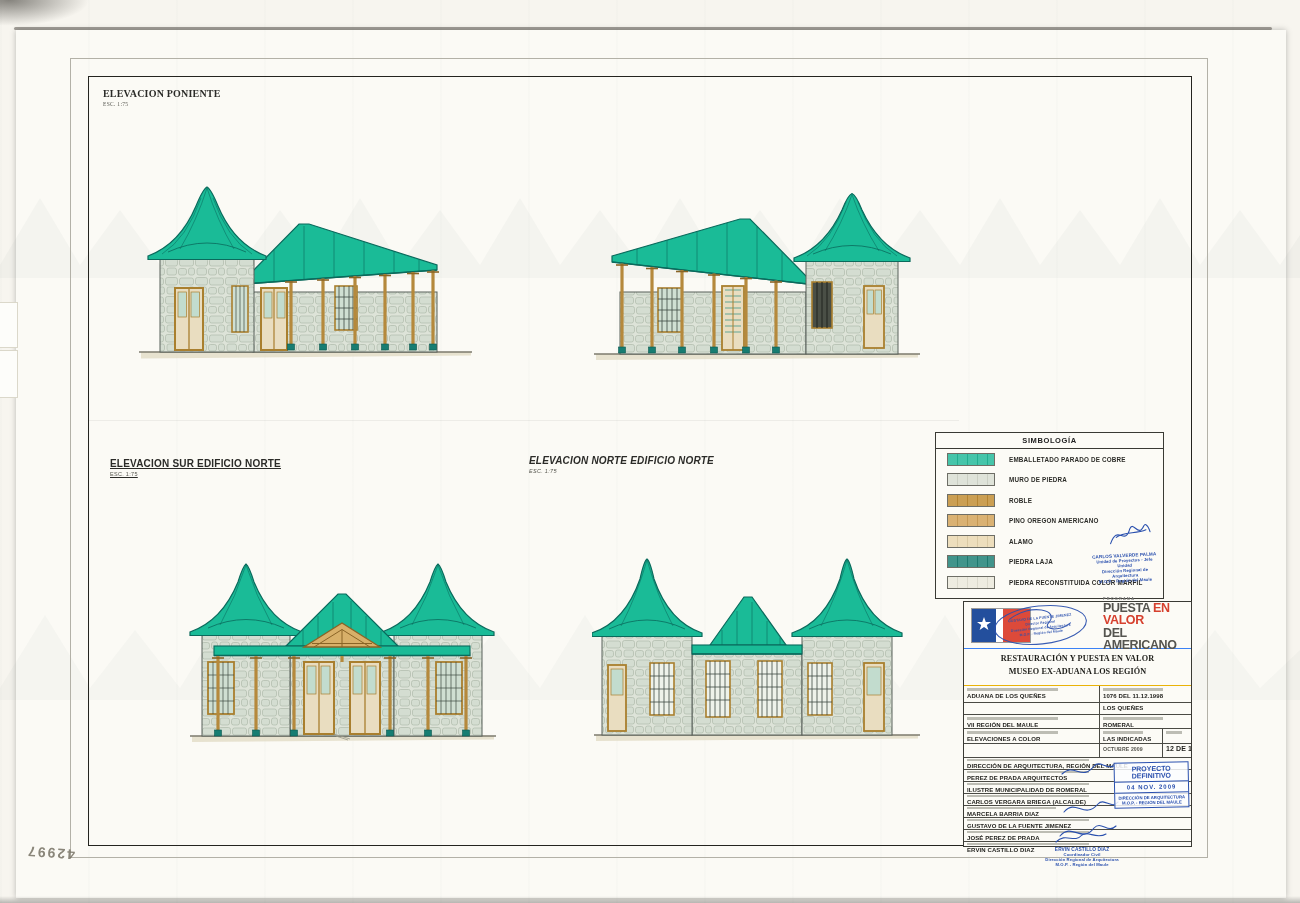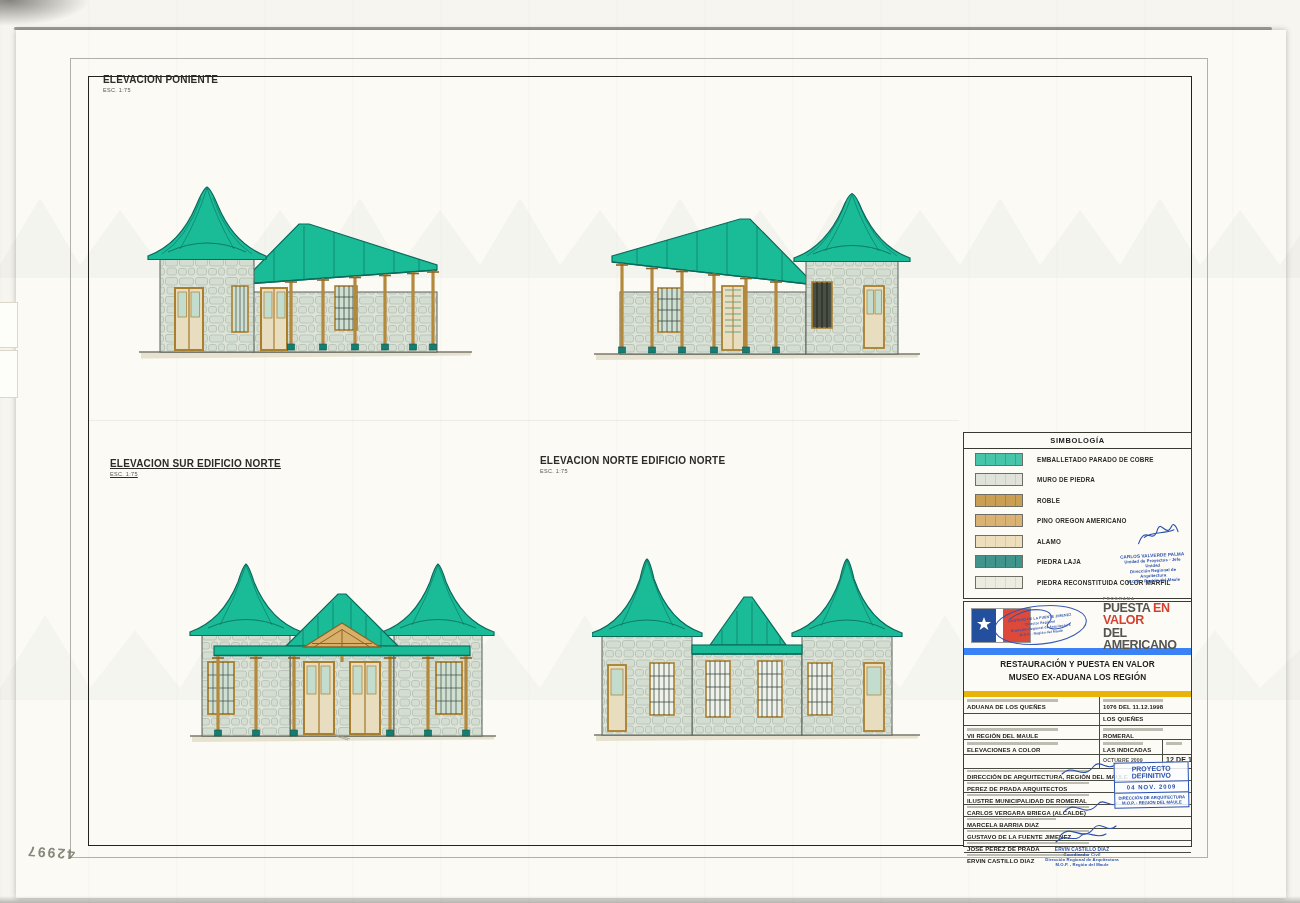--- a/index.html
+++ b/index.html
@@ -16,38 +16,38 @@
       background:radial-gradient(ellipse at 10% 0%,rgba(40,38,32,.55),rgba(40,38,32,0) 70%);}
   .bottom-shadow{left:0;top:896px;width:1300px;height:7px;background:linear-gradient(rgba(0,0,0,0),rgba(0,0,0,.25));}
   .left-tab{width:17px;background:#fdfdfa;border:1px solid #dbd8ca;border-left:none;}
   .fold-line{left:89px;top:420px;width:870px;height:1px;background:rgba(60,60,55,.07);}
   .ghost{left:0;top:0;width:1300px;height:903px;pointer-events:none;}
   
   .elab{color:#2b2b28;font-size:10px;font-weight:700;letter-spacing:.2px;line-height:11px;}
   .esc{color:#56564f;font-size:5.5px;font-weight:400;letter-spacing:.3px;}
   .bld{position:absolute;}
   
-  #legend{left:963px;top:432px;width:227px;height:165px;border:1.2px solid #3a3a34;background:#fcfbf6;}
+  #legend{left:935px;top:432px;width:227px;height:165px;border:1.2px solid #3a3a34;background:#fcfbf6;}
   #legend .lg-title{height:15px;border-bottom:1px solid #3a3a34;text-align:center;
       font-size:7.5px;font-weight:700;letter-spacing:.6px;color:#222;line-height:15px;}
   .lg-row{display:flex;align-items:center;height:20.5px;padding-left:11px;}
   .lg-sw{width:46px;height:11px;border:1px solid #6e6e66;margin-right:14px;flex:0 0 auto;
       background-image:repeating-linear-gradient(90deg,rgba(255,255,255,.18) 0 9px,rgba(90,90,85,.10) 9px 10px);}
   .lg-tx{font-size:6.3px;color:#2c2c28;letter-spacing:.2px;font-weight:600;}
   
   .bluestamp{color:#2a50ae;}
   .st-line{font-size:4.2px;font-weight:700;line-height:5px;letter-spacing:.1px;}
   
   #tblock{left:963px;top:601px;width:227px;height:244px;border:1.2px solid #3a3a34;background:#fcfbf6;font-size:6.2px;color:#23231f;}
-  .tb-logo{height:46px;border-bottom:7px solid #3b82f6;position:relative;display:flex;align-items:center;}
+  .tb-logo{height:46px;border-bottom:1px solid #3b82f6;position:relative;display:flex;align-items:center;}
   .prog-wrap{margin-left:72px;line-height:1;}
   .prog-small{font-size:3.8px;letter-spacing:1.2px;color:#777;font-weight:700;}
   .prog-big{font-size:12.5px;font-weight:700;letter-spacing:-.4px;color:#55544f;}
   .prog-red{color:#d6402e;}
-  .tb-proj{height:33px;border-bottom:6px solid #eab308;text-align:center;padding-top:3px;}
+  .tb-proj{height:33px;border-bottom:1px solid #eab308;text-align:center;padding-top:3px;font-family:Liberation Serif, serif;}
   .tb-proj div{font-size:8.2px;font-weight:700;letter-spacing:.1px;line-height:13px;color:#1d1d19;}
   .fr{display:flex;border-bottom:1px solid #4a4a44;}
   .fc{padding:1px 2px 0 3px;overflow:hidden;}
   .fc+.fc{border-left:1px solid #4a4a44;}
   .micro{display:block;width:70%;height:2.5px;background:#bdbdb4;margin:1px 0 1.5px 0;}
   .fv{font-size:6px;font-weight:600;letter-spacing:.1px;white-space:nowrap;}
   .nrow{border-bottom:1px solid #4a4a44;height:11px;padding:0 2px 0 3px;overflow:hidden;}
   .nrow .fv{line-height:6.5px;}
   .nrow .micro{height:2px;margin:1px 0 0.5px 0;width:55%;}
   .bold{font-weight:700;}
@@ -98,29 +98,29 @@
   <div class="abs top-edge"></div>
   <div class="abs corner-smudge"></div>
   <div class="abs bottom-shadow"></div>
   <div class="abs left-tab" style="left:0;top:302px;height:44px;"></div>
   <div class="abs left-tab" style="left:0;top:350px;height:46px;"></div>
 
   <div class="abs" id="frame-outer"></div>
   <div class="abs" id="frame-inner"></div>
   <div class="abs fold-line"></div>
 
-  <div class="abs elab" style="left:103px;top:74px;">
+  <div class="abs elab" style="left:103px;top:88px;font-family:Liberation Serif, serif;">
     <div>ELEVACION PONIENTE</div>
     <div class="esc">ESC. 1:75</div>
   </div>
   <div class="abs elab" style="left:110px;top:458px;text-decoration:underline;">
     <div>ELEVACION SUR EDIFICIO NORTE</div>
     <div class="esc">ESC. 1:75</div>
   </div>
-  <div class="abs elab" style="left:540px;top:455px;">
+  <div class="abs elab" style="left:529px;top:455px;font-style:italic;">
     <div>ELEVACION NORTE EDIFICIO NORTE</div>
     <div class="esc">ESC. 1:75</div>
   </div>
 
   <svg class="bld" style="left:135px;top:182px;" width="340" height="180" viewBox="0 0 340 180">
     <path d="M6,170 L336,170 L336,173.5 L6,176.5 Z" fill="#e3ddc8" opacity="0.85"></path>
     <line x1="4" y1="170" x2="337" y2="170" stroke="#7d7a6c" stroke-width="1.4"></line>
     <rect x="118" y="110" width="184" height="60" fill="url(#stonep)" stroke="#59615a" stroke-width="1"></rect>
     <g stroke="#0a6a5c">
       <path d="M109,98 L164,42 L174,42 L302,83 L302,88 L109,102 Z" fill="#1abb97" stroke-width="1.2"></path>

